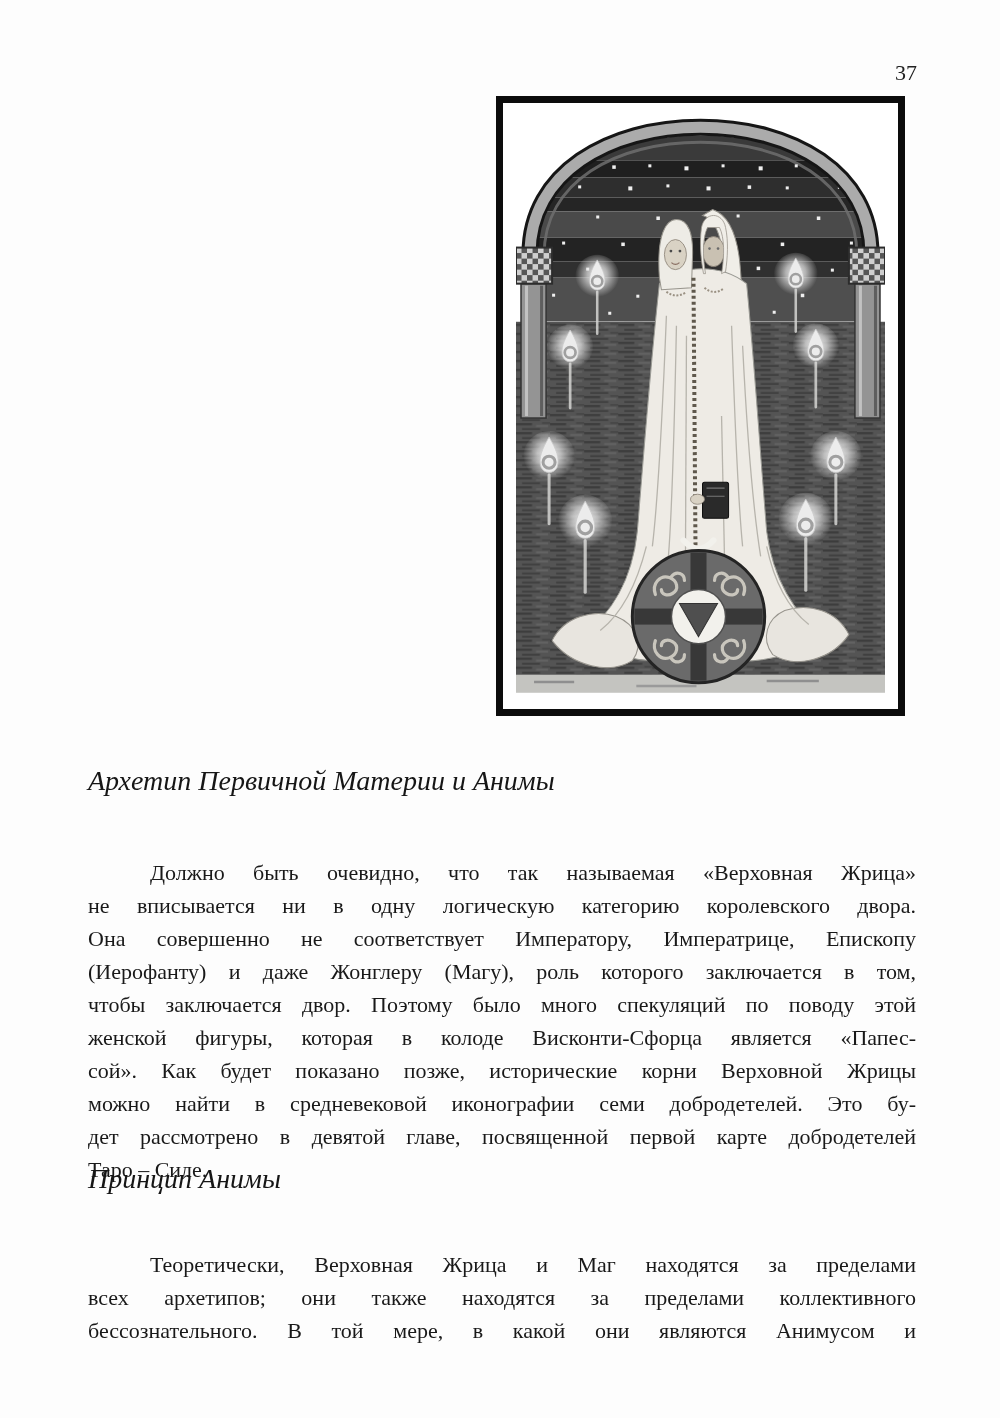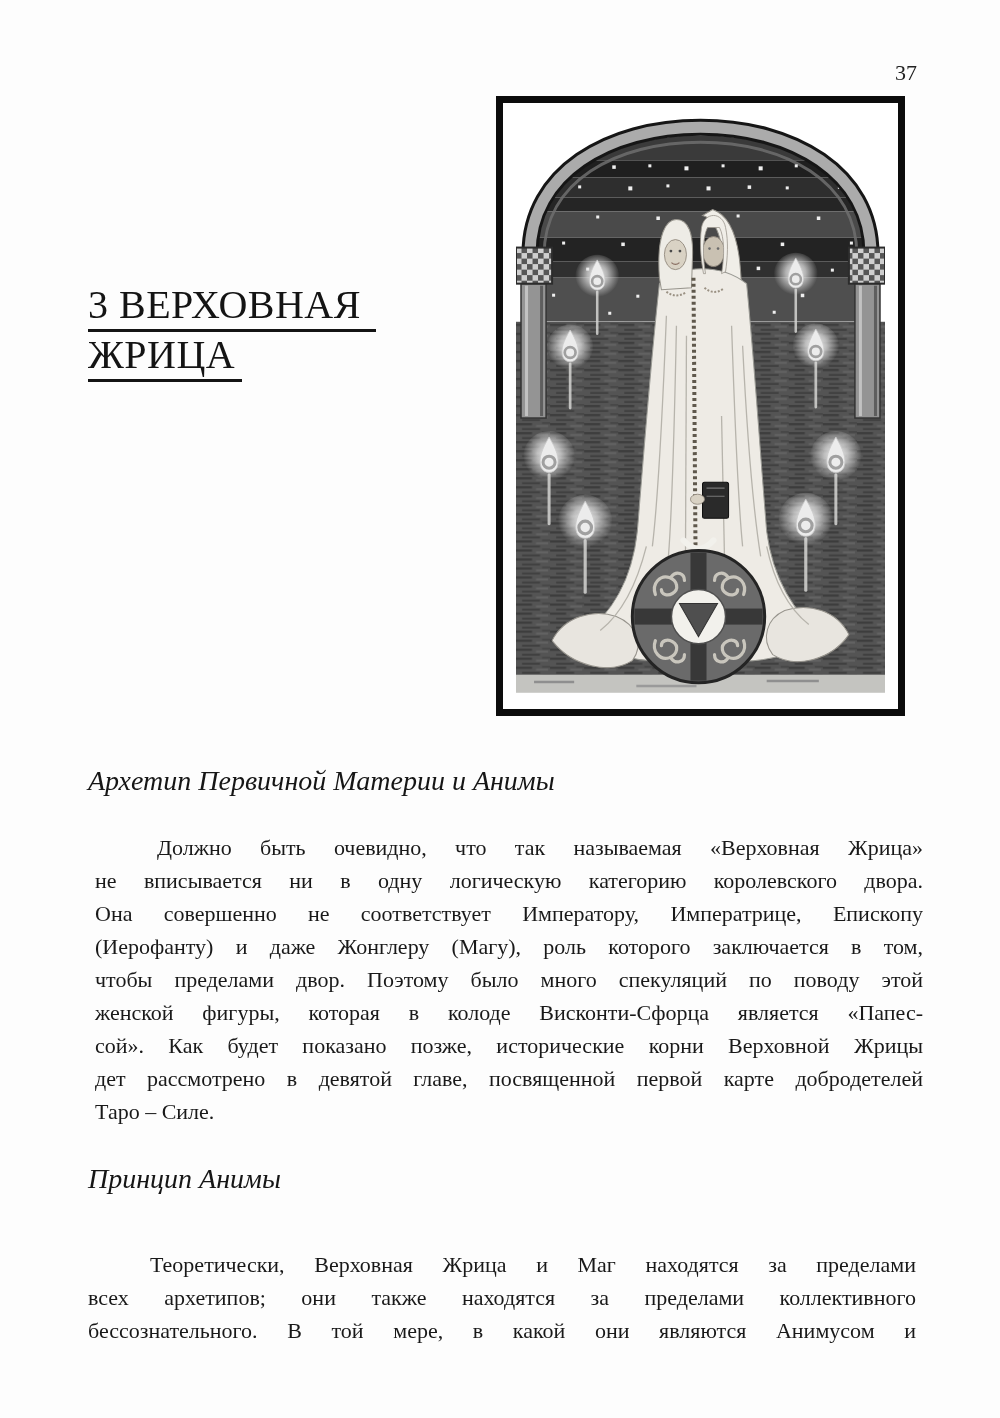--- a/index.html
+++ b/index.html
@@ -41,41 +41,37 @@
     position:absolute;left:88px;
     font-size:28px;font-weight:normal;font-style:italic;
     color:#161616;
   }
   .h1{top:765px;}
   .h2{top:1163px;text-align:right;}
   .para{
     position:absolute;left:88px;width:828px;
     font-size:22px;line-height:33px;color:#191919;
   }
-  .p1{top:831px;margin-left:7px;}
+  .p1{top:856px;}
   .p2{top:1220px;margin-top:28px;}
   .jline{
     text-align:justify;
     text-align-last:justify;
     white-space:normal;
   }
   .jline.first{text-indent:62px;}
   .jline.plast{text-align-last:left;}
 </style>
 </head>
 <body>
 
 <div class="page">
 
   <div class="page-number">37</div>
 
-  <div class="chapter-title">
-    <div><span class="uline l1">3 ВЕРХОВНАЯ</span></div>
-    <div><span class="uline l2">ЖРИЦА</span></div>
-  </div>
 
   <div class="tarot-card">
     <svg width="369" height="582" viewBox="0 0 368 580" xmlns="http://www.w3.org/2000/svg">
       <defs>
         <radialGradient id="g-flame" cx="50%" cy="45%" r="50%">
           <stop offset="0%" stop-color="#ffffff" stop-opacity="0.95"></stop>
           <stop offset="45%" stop-color="#e9e9e9" stop-opacity="0.7"></stop>
           <stop offset="100%" stop-color="#e9e9e9" stop-opacity="0"></stop>
         </radialGradient>
         <pattern id="checker" width="11" height="11" patternUnits="userSpaceOnUse">
@@ -233,23 +229,24 @@
     </svg>
   </div>
 
   <div class="sec-heading h1">Архетип Первичной Материи и Анимы</div>
 
   <div class="para p1">
     <div class="jline first">Должно быть очевидно, что так называемая «Верховная Жрица»</div>
     <div class="jline">не вписывается ни в одну логическую категорию королевского двора.</div>
     <div class="jline">Она совершенно не соответствует Императору, Императрице, Епископу</div>
     <div class="jline">(Иерофанту) и даже Жонглеру (Магу), роль которого заключается в том,</div>
-    <div class="jline">чтобы пределами двор. Поэтому было много спекуляций по поводу этой</div>
+    <div class="jline">чтобы заключается двор. Поэтому было много спекуляций по поводу этой</div>
     <div class="jline">женской фигуры, которая в колоде Висконти-Сфорца является «Папес-</div>
     <div class="jline">сой». Как будет показано позже, исторические корни Верховной Жрицы</div>
+    <div class="jline">можно найти в средневековой иконографии семи добродетелей. Это бу-</div>
     <div class="jline">дет рассмотрено в девятой главе, посвященной первой карте добродетелей</div>
     <div class="jline plast">Таро – Силе.</div>
   </div>
 
   <div class="sec-heading h2">Принцип Анимы</div>
 
   <div class="para p2">
     <div class="jline first">Теоретически, Верховная Жрица и Маг находятся за пределами</div>
     <div class="jline">всех архетипов; они также находятся за пределами коллективного</div>
     <div class="jline">бессознательного. В той мере, в какой они являются Анимусом и</div>

